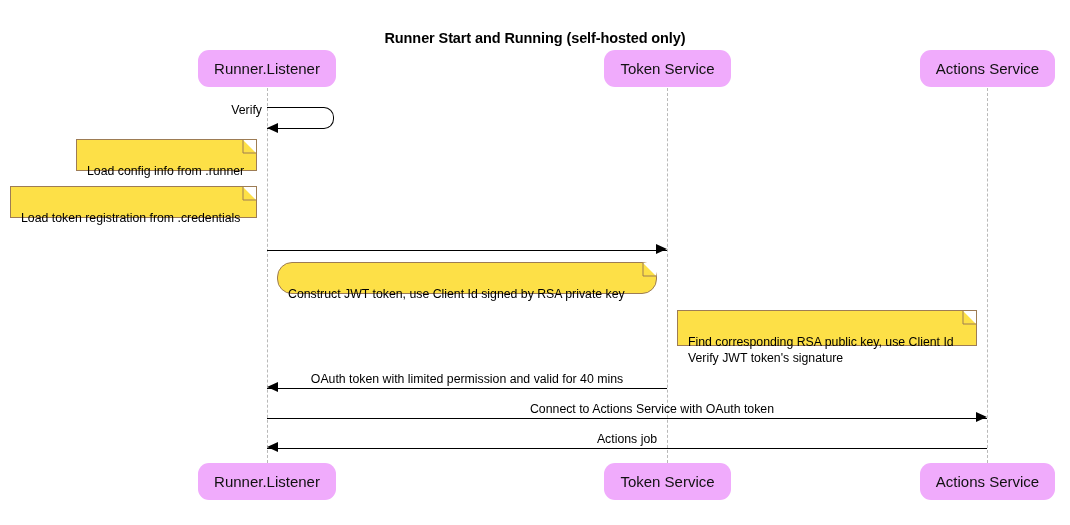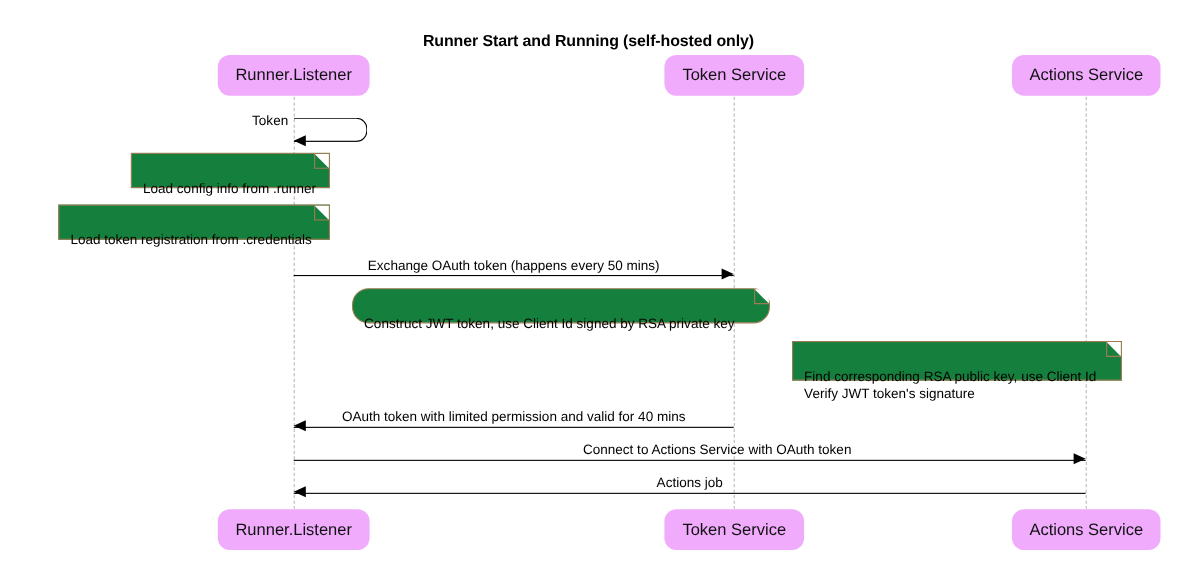--- a/index.html
+++ b/index.html
@@ -89,29 +89,28 @@
     box-sizing: border-box;
     border: 1.6px solid #000000;
     border-left: none;
     border-top-right-radius: 10px;
     border-bottom-right-radius: 10px;
   }
 
   
   .note {
     position: absolute;
-    background: #15803d;
+    background: #fde047;
     border: 1px solid #9d7c55;
     box-sizing: border-box;
     font-size: 12.3px;
     color: #000000;
     padding: 6px 9px 6px 10px;
     line-height: 16.5px;
     white-space: pre-line;
-    margin-left: 43px;
   }
   .note .dogear-diag {
     position: absolute;
     top: 0px;
     right: 0px;
     width: 13px;
     height: 13px;
     overflow: visible;
   }
 </style>
@@ -139,25 +138,24 @@
   <div class="participant" style="left:198px; top:463px; width:138px;">
     <span>Runner.Listener</span>
   </div>
   <div class="participant" style="left:604px; top:463px; width:127px;">
     <span>Token Service</span>
   </div>
   <div class="participant" style="left:920px; top:463px; width:135px;">
     <span>Actions Service</span>
   </div>
 
-  <div class="msg-label" style="left:200px; top:103px; width:62px; text-align:right;">Token</div>
+  <div class="msg-label" style="left:200px; top:103px; width:62px; text-align:right;">Verify</div>
   <div class="selfmsg" style="left:267px; top:107px; width:67px; height:22px;"></div>
   <div class="arrowhead arrow-left" style="left:267px; top:123px;"></div>
 
-  <div class="msg-label" style="left:267px; top:234px; width:400px;">Exchange OAuth token (happens every 50 mins)</div>
   <div class="msg" style="left:267px; top:250px; width:400px;"></div>
   <div class="arrowhead arrow-right" style="left:656px; top:244px;"></div>
 
   <div class="msg-label" style="left:267px; top:372px; width:400px;">OAuth token with limited permission and valid for 40 mins</div>
   <div class="msg" style="left:267px; top:388px; width:400px;"></div>
   <div class="arrowhead arrow-left" style="left:267px; top:382px;"></div>
 
   <div class="msg-label" style="left:267px; top:402px; width:720px;padding-left:25px;">Connect to Actions Service with OAuth token</div>
   <div class="msg" style="left:267px; top:418px; width:720px;"></div>
   <div class="arrowhead arrow-right" style="left:976px; top:412px;"></div>

